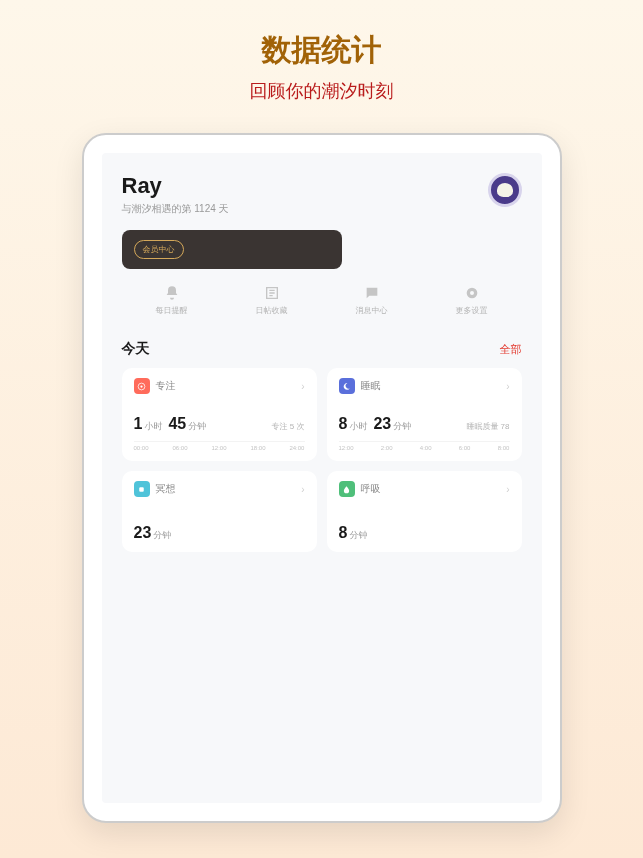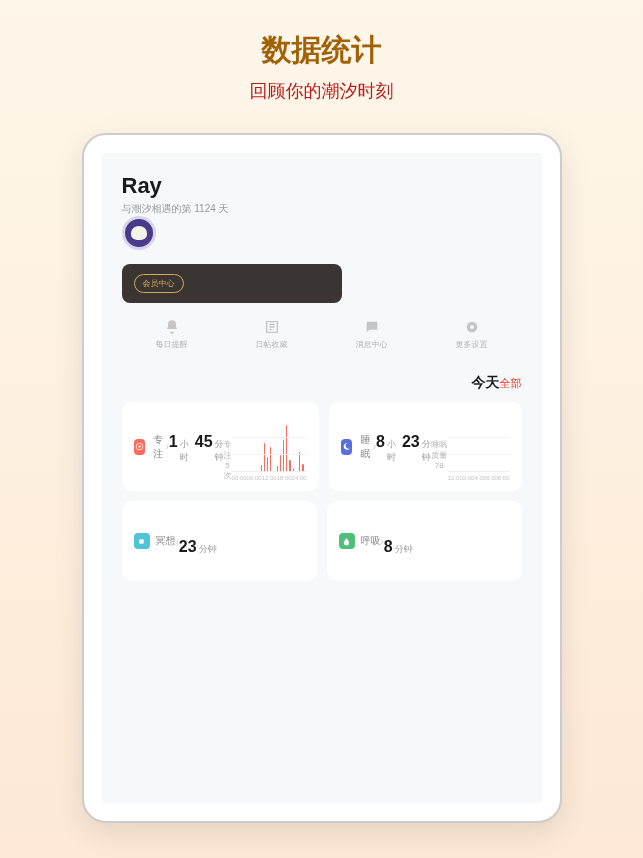--- a/index.html
+++ b/index.html
@@ -30,21 +30,21 @@
   width: 100%;
   height: 100%;
   background: #f7f8fa;
   border-radius: 4px;
   padding: 20px 20px 0 20px;
   font-size: 10px;
   color: #2b2b2b;
   overflow: hidden;
 }
 
-.header { display: flex; justify-content: space-between; align-items: flex-start; flex-direction: column; }
+.header { display: flex; justify-content: space-between; align-items: flex-start; }
 .user-name { font-size: 22px; font-weight: 700; color: #1a1a1a; }
 .user-sub { font-size: 10px; color: #9a9a9a; margin-top: 3px; }
 .avatar {
   width: 34px; height: 34px; border-radius: 50%;
   background: #4a3b8a; border: 3px solid #d8d4ec;
   display: flex; align-items: center; justify-content: center;
 }
 .avatar-inner { width: 16px; height: 14px; background: #f5f3e8; border-radius: 50% 50% 40% 40%; }
 
 .plus-card {
@@ -62,28 +62,28 @@
 .plus-badge {
   border: 1px solid #d4a85a; color: #d4a85a;
   padding: 3px 8px; border-radius: 10px; font-size: 8px;
 }
 
 .nav-row { display: flex; margin-top: 16px; gap: 0; }
 .nav-item { flex: 1; display: flex; flex-direction: column; align-items: center; gap: 4px; color: #b5b5b5; font-size: 8px; }
 .nav-icon { width: 16px; height: 16px; display: flex; align-items: center; justify-content: center; }
 
 .section { margin-top: 24px; }
-.section-head { display: flex; justify-content: flex-end; align-items: center; margin-bottom: 10px; }
+.section-head { display: flex; justify-content: space-between; align-items: center; margin-bottom: 10px; }
 .section-title { font-size: 14px; font-weight: 700; color: #1a1a1a; }
 .section-all { font-size: 11px; color: #e33a2f; }
 
 .cards { display: grid; grid-template-columns: 1fr 1fr; gap: 10px; }
 .card {
   background: #fff; border-radius: 10px; padding: 10px 12px;
-  display: flex; flex-direction: row; text-align: center;
+  display: flex; flex-direction: column; text-align: center;
 }
 .card-head { display: flex; align-items: center; justify-content: space-between; }
 .card-head-left { display: flex; align-items: center; gap: 6px; }
 .card-icon {
   width: 16px; height: 16px; border-radius: 4px;
   display: flex; align-items: center; justify-content: center;
 }
 .ci-focus { background: #ff6b5b; }
 .ci-sleep { background: #5a6fdb; }
 .ci-med { background: #4fc3d9; }

